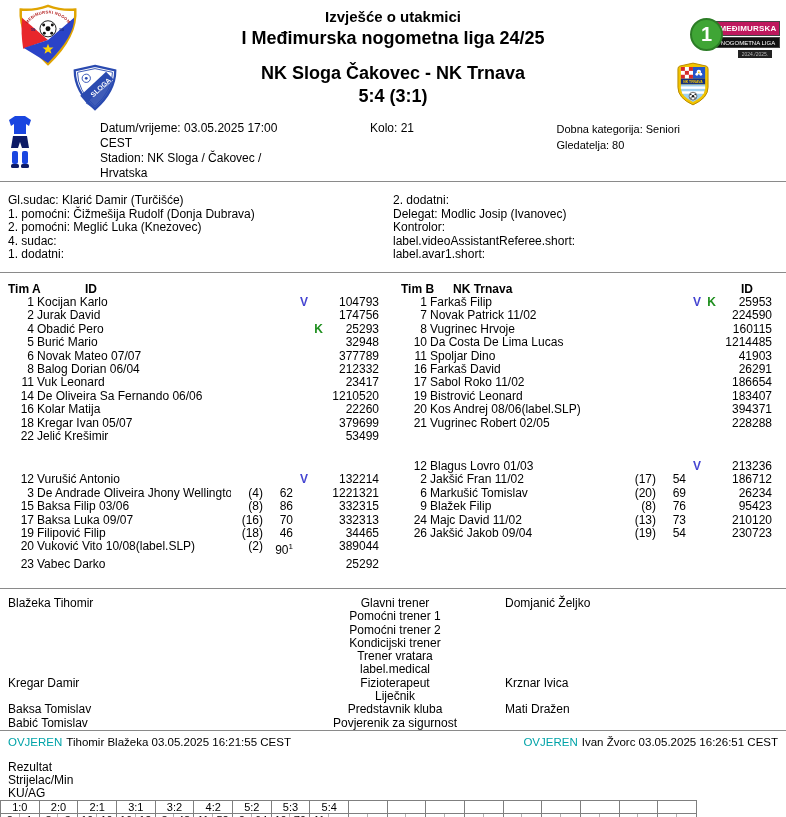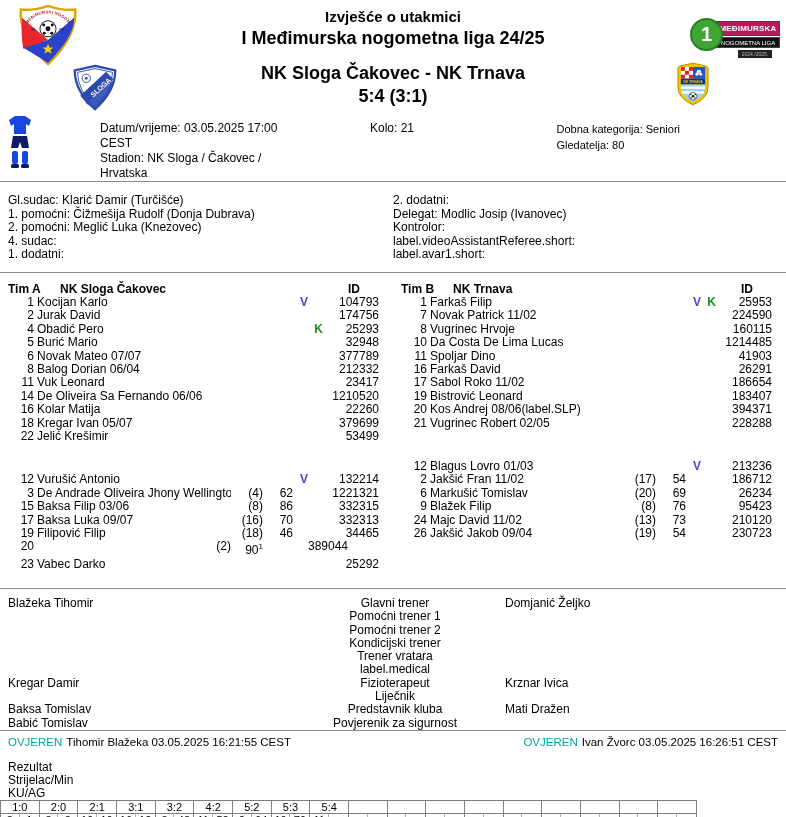--- a/index.html
+++ b/index.html
@@ -218,21 +218,20 @@
       </div>
   </div>
 
   <hr class="rule">
 
   <div class="rosters">
 
     <div class="team">
       <div class="team-hdr">
         <span class="tlabel">Tim A</span>
-        <span class="tname">NK Sloga Čakovec</span>
         <span class="idhead">ID</span>
       </div>
       <div>
 
           <div class="prow">
             <span class="p-num">1</span>
             <span class="p-name">Kocijan Karlo</span>
             <span class="p-sub"></span>
             <span class="p-min"></span>
             <span class="p-v">V</span>
@@ -387,20 +386,21 @@
             <span class="p-name">Filipović Filip</span>
             <span class="p-sub">(18)</span>
             <span class="p-min">46</span>
             <span class="p-v"></span>
             <span class="p-k"></span>
             <span class="p-id">34465</span>
           </div>
 
           <div class="prow">
             <span class="p-num">20</span>
+            <span class="p-name">Vuković Vito 10/08(label.SLP)</span>
             <span class="p-sub">(2)</span>
             <span class="p-min">90<sup>1</sup></span>
             <span class="p-v"></span>
             <span class="p-k"></span>
             <span class="p-id">389044</span>
           </div>
 
           <div class="prow">
             <span class="p-num">23</span>
             <span class="p-name">Vabec Darko</span>

